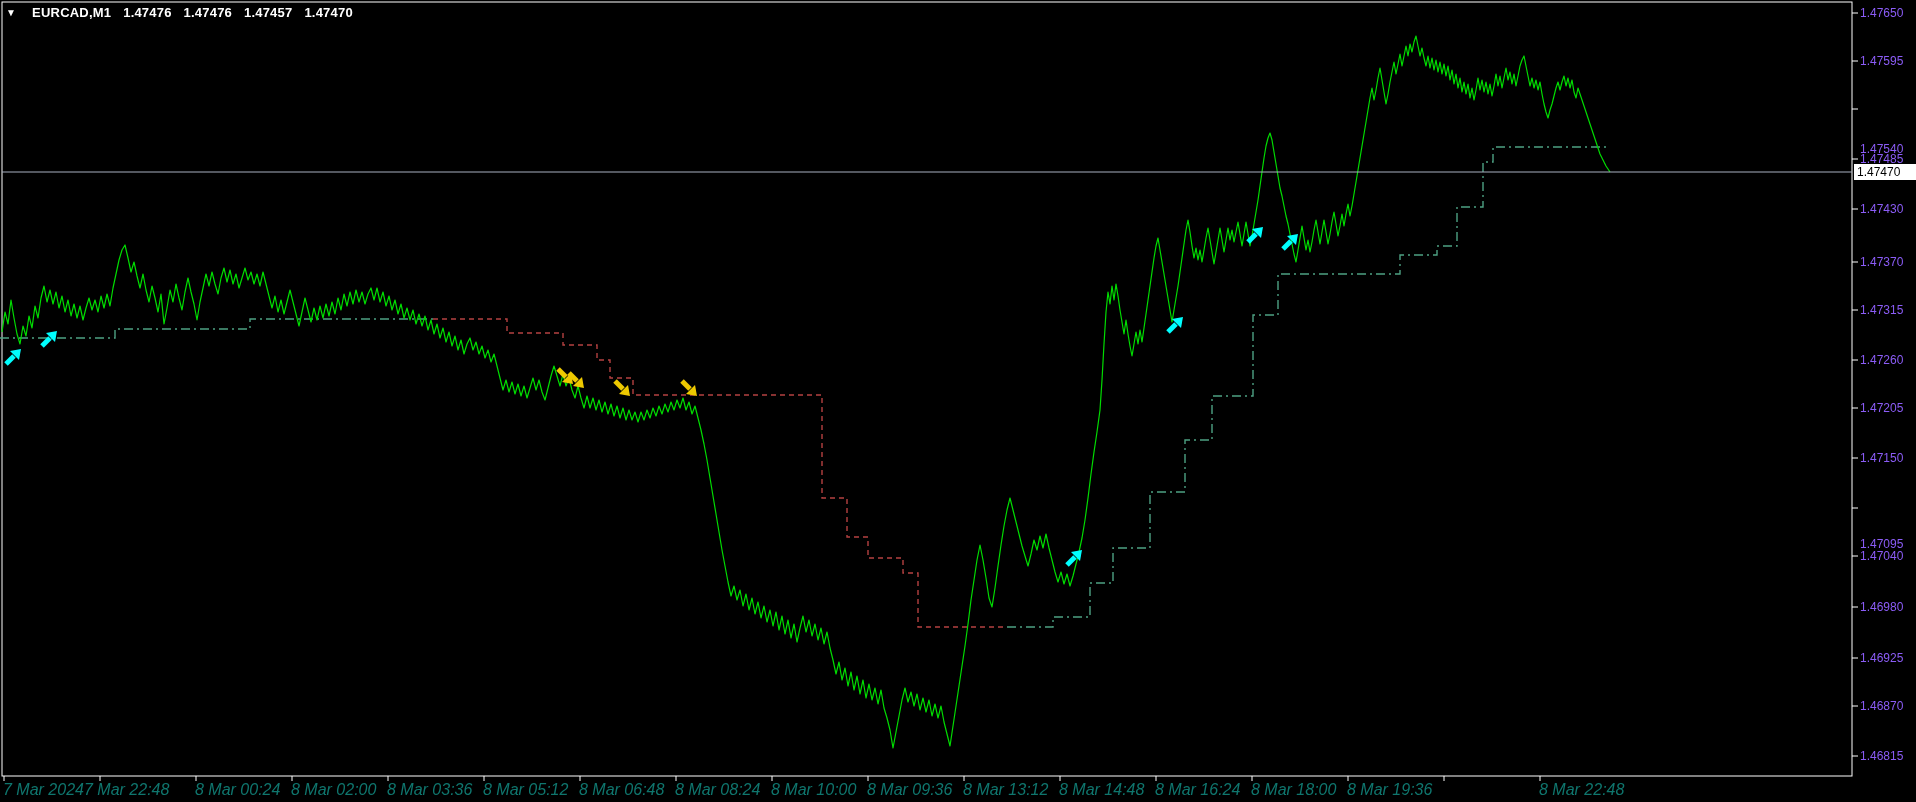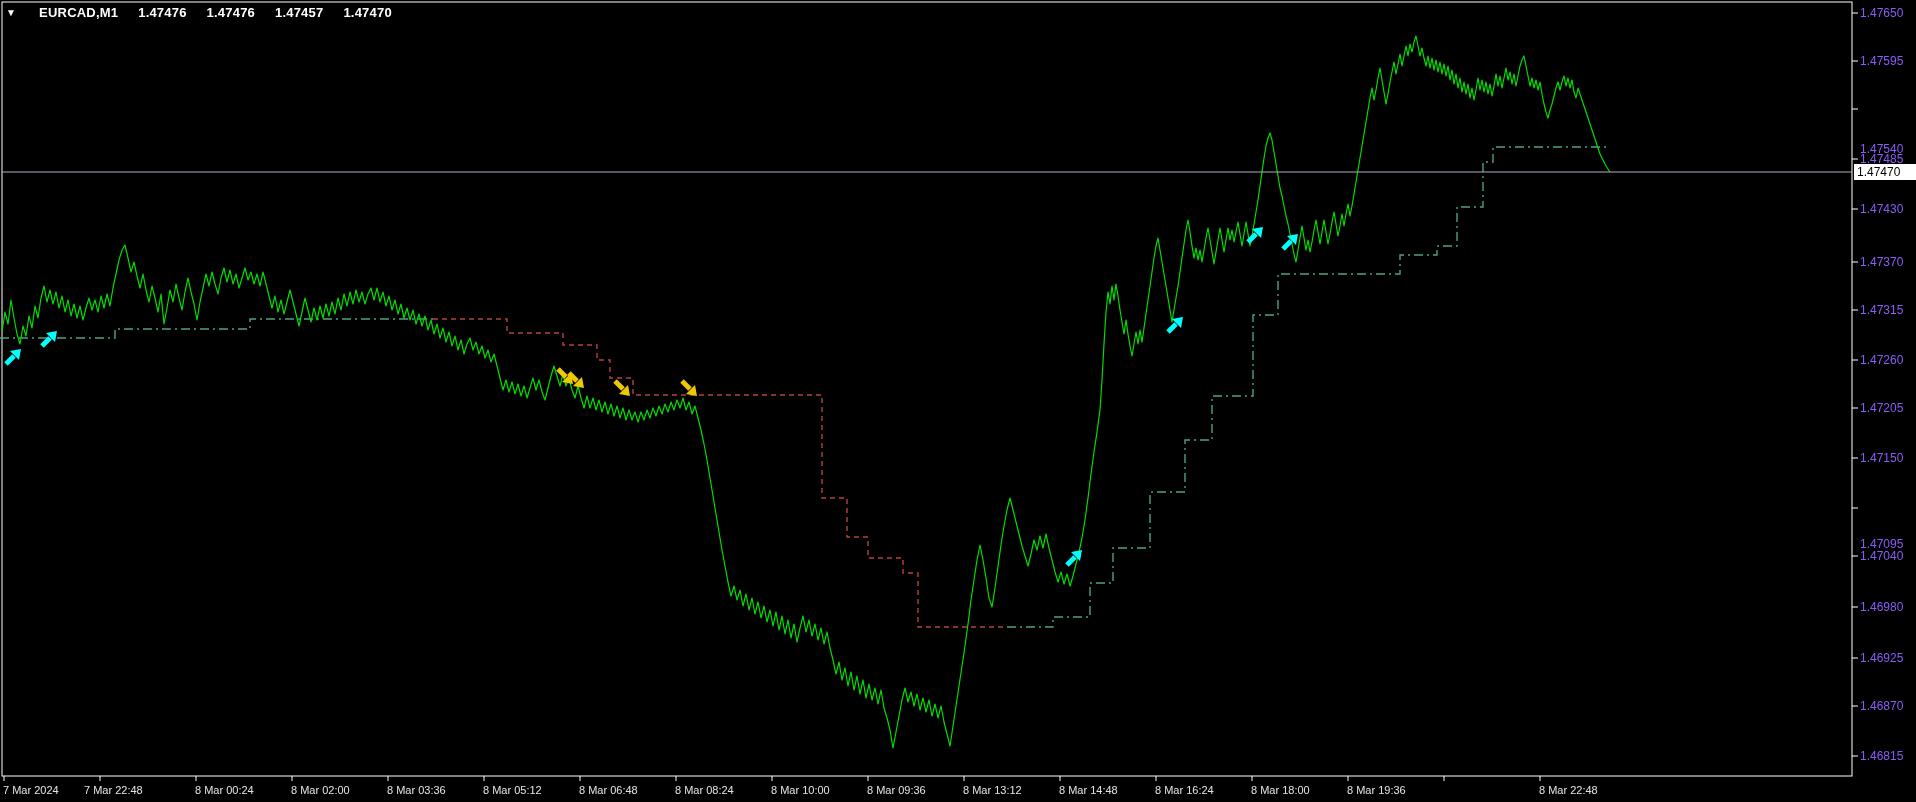--- a/index.html
+++ b/index.html
@@ -1,25 +1,25 @@
 <!DOCTYPE html>
 <html><head>
 <meta charset="utf-8">
 <style>
   html,body{margin:0;padding:0;background:#000;}
   .chart-root{position:relative;width:1916px;height:802px;background:#000;overflow:hidden;
     font-family:"Liberation Sans",sans-serif;}
   .chart-title{position:absolute;left:6px;top:5px;display:flex;align-items:center;
     color:#fff;font-size:13px;font-weight:700;letter-spacing:.2px;white-space:pre;z-index:5;}
   .chart-title .marker{font-size:10px;margin-right:8px;}
-  .chart-title .num{margin-left:20px;}
-  .chart-title .sym{margin-left:15px;}
+  .chart-title .num{margin-left:12px;}
+  .chart-title .sym{margin-left:8px;}
   svg#plot{position:absolute;left:0;top:0;}
   .price-label{position:absolute;color:#8b5cf6;font-size:12px;line-height:14px;white-space:nowrap;}
-  .time-label{position:absolute;color:#e5e5e5;font-size:11px;line-height:14px;white-space:nowrap;}
+  .time-label{position:absolute;color:#0f766e;font-size:16px;line-height:14px;white-space:nowrap;font-style:italic;}
   .price-box{position:absolute;background:#fff;color:#000;font-size:12px;line-height:16px;
     padding:0 3px;height:16px;box-sizing:border-box;white-space:nowrap;z-index:4;}
 </style>
 </head>
 <body>
 
 <div class="chart-root">
 
   <svg id="plot" width="1916" height="802">
       <rect x="2" y="2" width="1850" height="774" fill="none" stroke="#ffffff" stroke-width="1"></rect>

